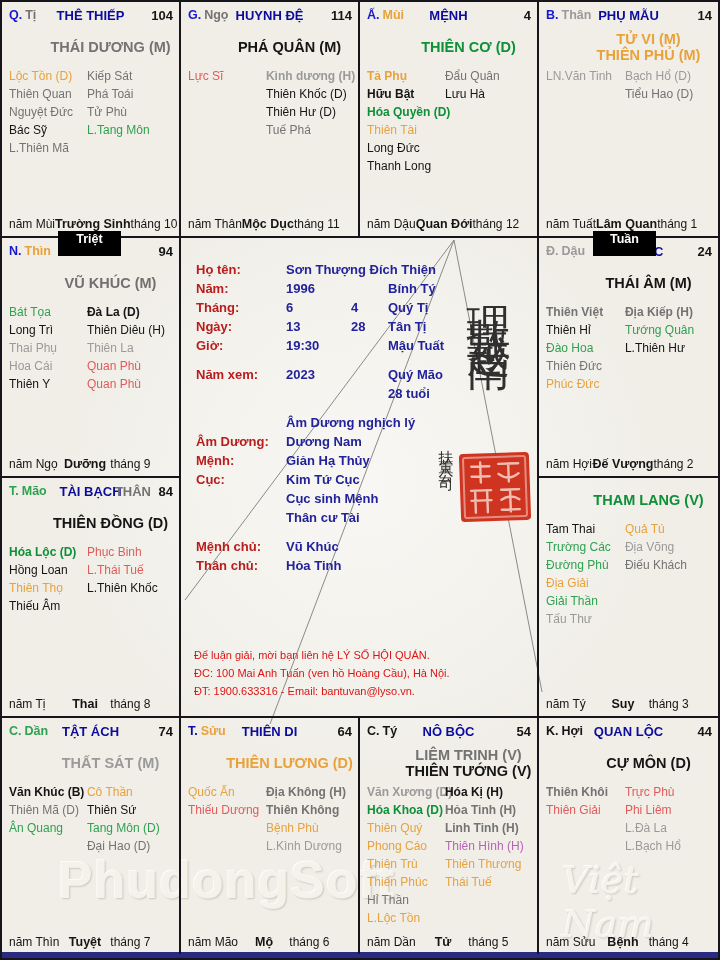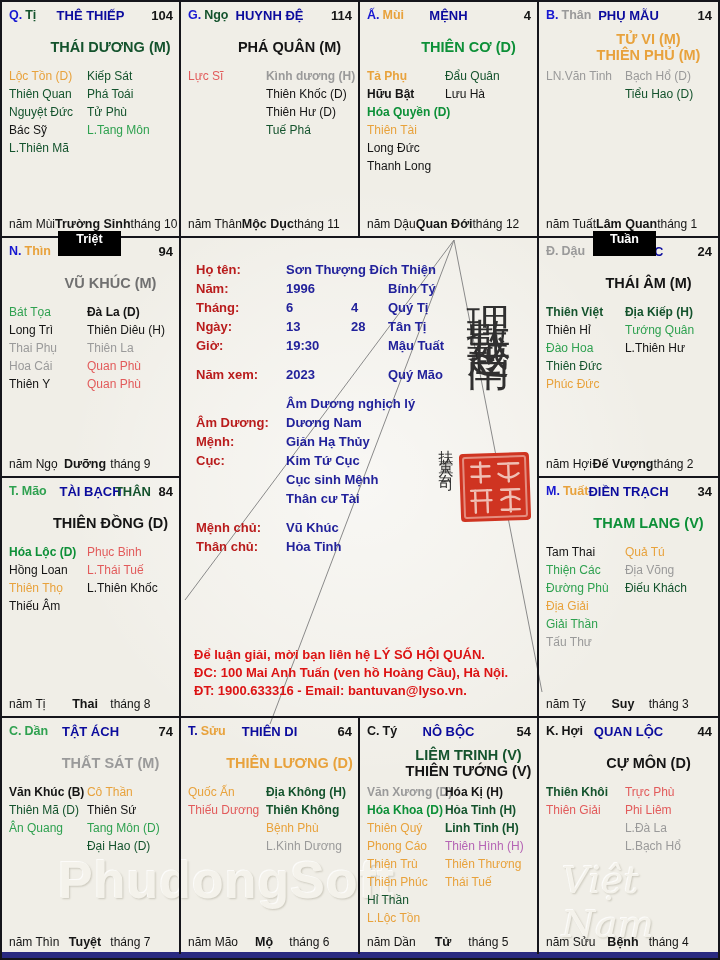--- a/index.html
+++ b/index.html
@@ -52,21 +52,21 @@
   .colR{position:absolute;left:48%;top:0;right:2px;}
   .si{white-space:nowrap;color:#151515;}
   .pfoot{height:22px;display:flex;align-items:center;padding:0 18px 3px 7px;
          font-size:12px;color:#151515;white-space:nowrap;}
   .fy{flex:1;text-align:left;}
   .fv{flex:1;text-align:center;font-weight:bold;font-size:12.5px;}
   .fm{flex:1;text-align:left;}
 
   
   .c-black{color:#151515}.c-gray{color:#9a9a9a}.c-dgray{color:#707070}
-  .c-red{color:#14532d}.c-pink{color:#e25b5b}.c-orange{color:#e8a23c}
+  .c-red{color:#737373}.c-pink{color:#e25b5b}.c-orange{color:#e8a23c}
   .c-green{color:#2fa150}.c-dgreen{color:#0d9038}.c-navy{color:#0b0b9d}
   .c-blue{color:#1717d1}.c-purple{color:#b565b5}
   .bold{font-weight:bold}
 
   
   .act{padding:0;}
   #info{position:absolute;left:15px;top:22px;width:300px;}
   .irow{display:flex;height:19px;line-height:19px;font-size:13px;white-space:nowrap;}
   .irow.gap{height:10px;}
   .ilabel{width:90px;font-weight:bold;color:#b91c1c;}
@@ -78,21 +78,21 @@
   #calligraphy{position:absolute;right:18px;top:32px;height:290px;
     writing-mode:vertical-rl;text-orientation:upright;
     font-family:"DejaVu Serif",serif;font-size:44px;letter-spacing:14px;
     color:#1c1c1c;opacity:.9;line-height:60px;}
   #calligraphy-side{position:absolute;right:82px;top:200px;height:130px;
     writing-mode:vertical-rl;text-orientation:upright;
     font-family:"DejaVu Serif",serif;font-size:15px;letter-spacing:9px;color:#2a2a2a;}
   #seal{position:absolute;right:6px;top:214px;width:72px;height:70px;transform:rotate(-2deg);}
 
   #contact{position:absolute;left:13px;right:8px;bottom:16px;
-    font-size:13px;font-weight:bold;color:#dc1414;line-height:18px;white-space:nowrap;}
+    font-size:11px;font-weight:normal;color:#dc1414;line-height:18px;white-space:nowrap;}
 
   
   .badge{position:absolute;width:63px;height:25px;background:#000;color:#fff;
     font-weight:bold;font-size:12.5px;text-align:center;line-height:16px;z-index:6;}
 
   
   .wm{position:absolute;color:#f5f3ec;pointer-events:none;z-index:1;
       text-shadow:-1px -1px 0 rgba(255,255,255,.9),1px 1px 2px #c4c1b4;opacity:.85;margin-left:8px;}
   #wm-left{left:48px;top:848px;font-size:52px;font-weight:bold;letter-spacing:1px;}
   #wm-right{left:552px;top:856px;font-size:38px;font-style:italic;font-family:"DejaVu Serif",serif;}
@@ -276,28 +276,27 @@
             <div class="si c-black">L.Thiên Khốc</div>
           </div>
         </div>
         <div class="pfoot">
           <span class="fy">năm Tị</span>
           <span class="fv">Thai</span>
           <span class="fm">tháng 8</span>
         </div>
       </div>
     <div class="cell a8">
-        <div class="ph"><span class="corner"><b class="can c-blue">M.</b><b class="chi c-orange">Tuất</b></span><span class="ptitle c-navy">ĐIỀN TRẠCH</span><span class="pnum">34</span></div>
         <div class="pstars">
           <b class="ms c-dgreen">THAM LANG (V)</b>
         </div>
         <div class="pcols">
           <div class="colL">
             <div class="si c-black">Tam Thai</div>
-            <div class="si c-green">Thiện Các</div>
+            <div class="si c-green">Trường Các</div>
             <div class="si c-green">Đường Phù</div>
             <div class="si c-orange">Địa Giải</div>
             <div class="si c-green">Giải Thần</div>
             <div class="si c-gray">Tấu Thư</div>
           </div>
           <div class="colR">
             <div class="si c-orange">Quả Tú</div>
             <div class="si c-gray">Địa Võng</div>
             <div class="si c-red">Điếu Khách</div>
           </div>
@@ -440,20 +439,26 @@
             <span class="iv1">19:30</span>
             <span class="iv2"></span>
             <span class="iv3">Mậu Tuất</span>
           </div>
           <div class="irow gap"></div>
           <div class="irow">
             <span class="ilabel">Năm xem:</span>
             <span class="iv1">2023</span>
             <span class="iv2"></span>
             <span class="iv3">Quý Mão</span>
+          </div>
+          <div class="irow">
+            <span class="ilabel"></span>
+            <span class="iv1"></span>
+            <span class="iv2"></span>
+            <span class="iv3">28 tuổi</span>
           </div>
           <div class="irow gap"></div>
           <div class="irow">
             <span class="ilabel"></span>
             <span class="iwide">Âm Dương nghịch lý</span>
           </div>
           <div class="irow">
             <span class="ilabel">Âm Dương:</span>
             <span class="iwide">Dương Nam</span>
           </div>

